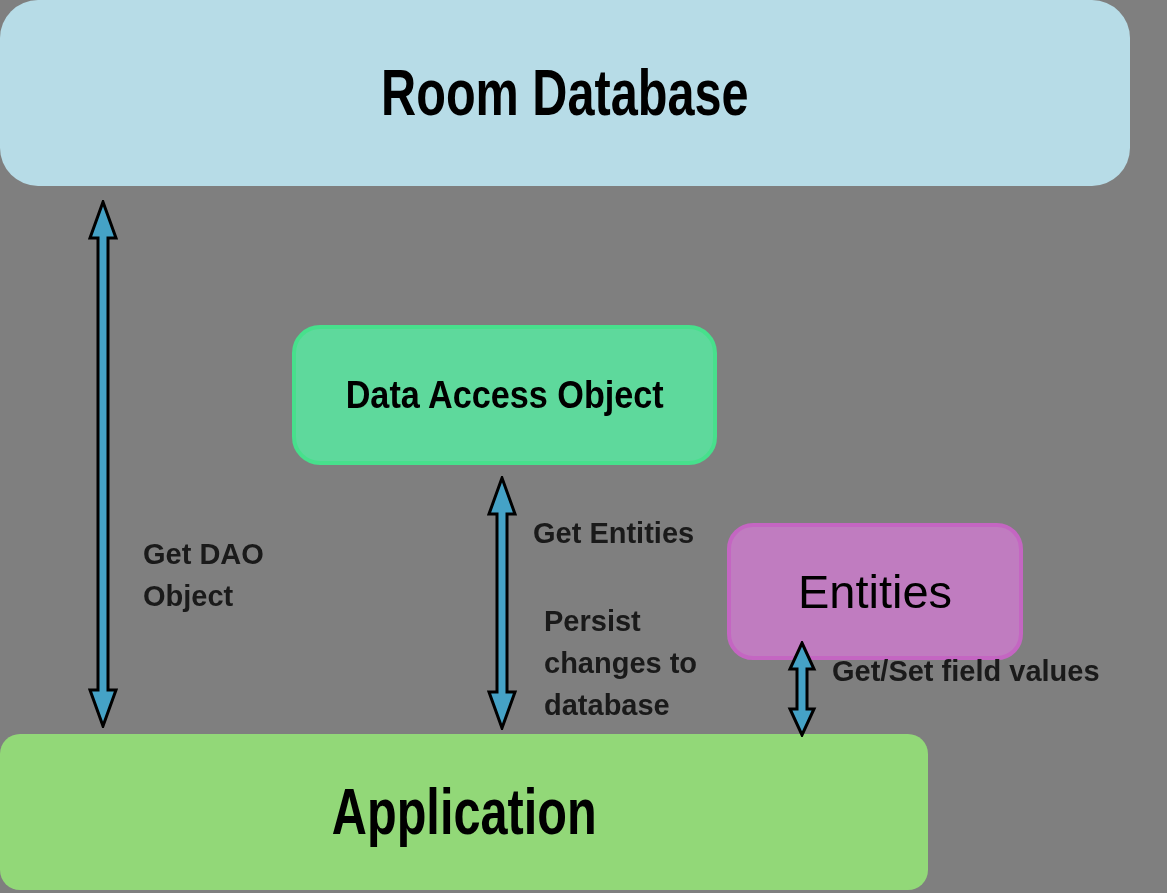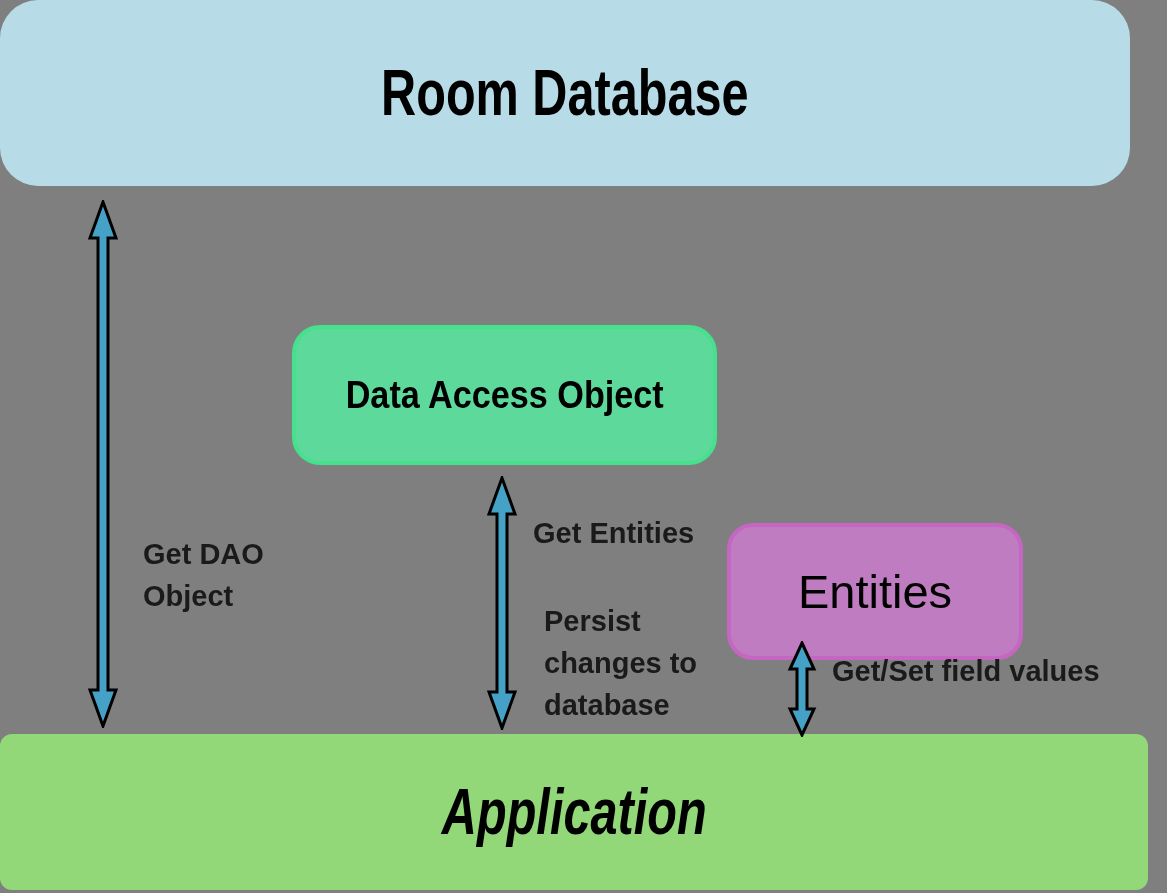--- a/index.html
+++ b/index.html
@@ -25,24 +25,23 @@
     text-align: center;
   }
   #room-database-box {
     left: 0px; top: 0;
     width: 1130px; height: 186px;
     background: var(--room-database-fill, #b7dce7);
     border-radius: 38px;
   }
   #application-box {
     left: 0px; top: 734px;
-    width: 1148px; height: 156px;
+    width: 928px; height: 156px;
     background: var(--application-fill, #92d878);
-    border-radius: 12px;
-    font-style: italic;
+    border-radius: 20px;
   }
   #dao-box {
     left: 292px; top: 325px;
     width: 425px; height: 140px;
     background: var(--dao-fill, #5ed99c);
     border: 4px solid var(--dao-border, #47e08c);
     border-radius: 28px;
   }
   #entities-box {
     left: 727px; top: 503px;

